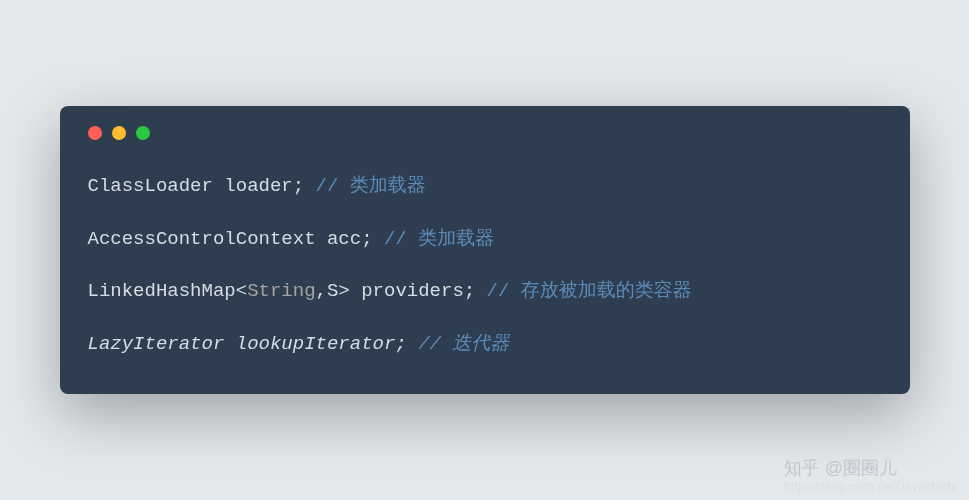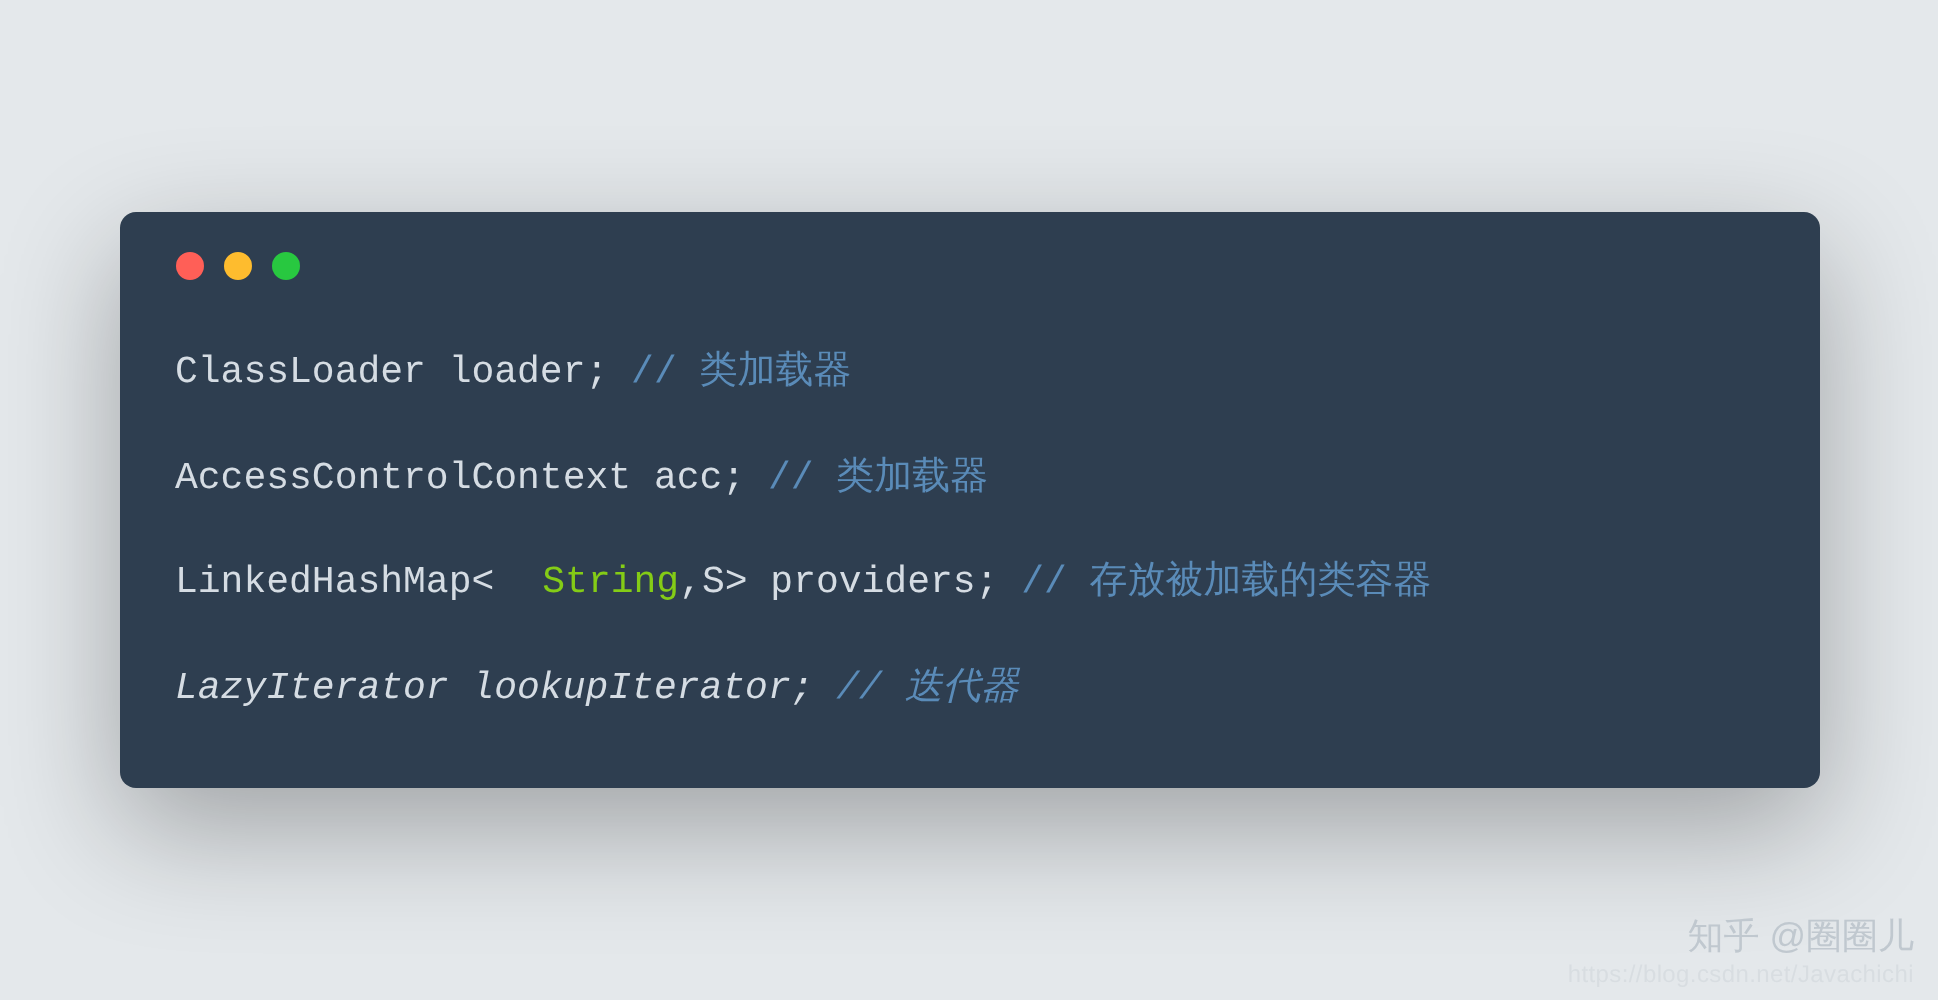--- a/index.html
+++ b/index.html
@@ -41,29 +41,29 @@
       font-size: 19px;
       line-height: 1.5;
       margin-bottom: 24px;
       white-space: nowrap;
     }
     .code-line:last-child {
       margin-bottom: 8px;
       font-style: italic;
     }
     .t-code { color: #d5dce3; }
-    .t-type { color: #84cc16; margin-left: 24px; }
+    .t-type { color: #a3a3a3; }
     .t-comment { color: #5a8bb8; }
     .watermark {
       position: absolute;
       right: 12px;
       bottom: 6px;
       color: #b8c0c8;
       font-family: -apple-system, "Helvetica Neue", Arial, sans-serif;
-      text-align: right;
+      text-align: left;
     }
     .watermark .zh {
       font-size: 18px;
       color: #c0c8cf;
     }
     .watermark .url {
       font-size: 12px;
       color: #cfd5da;
       opacity: 0.55;
       letter-spacing: 0.2px;

